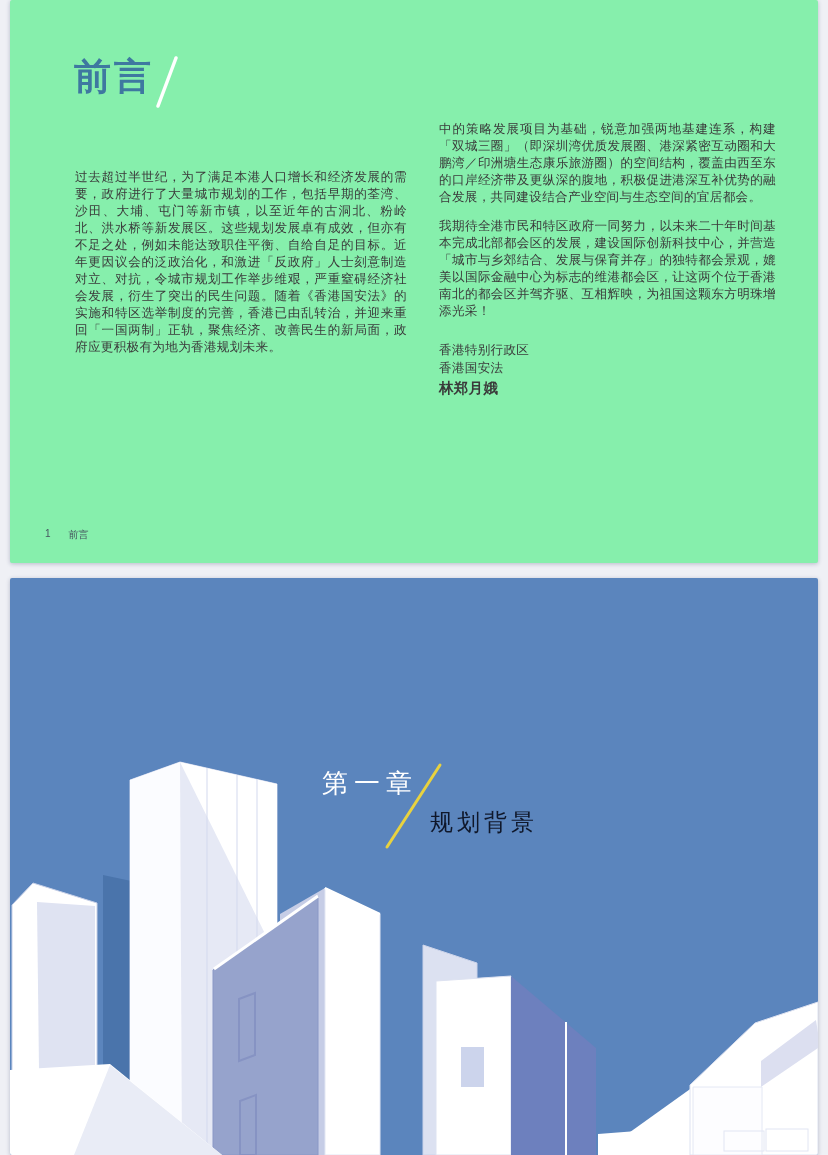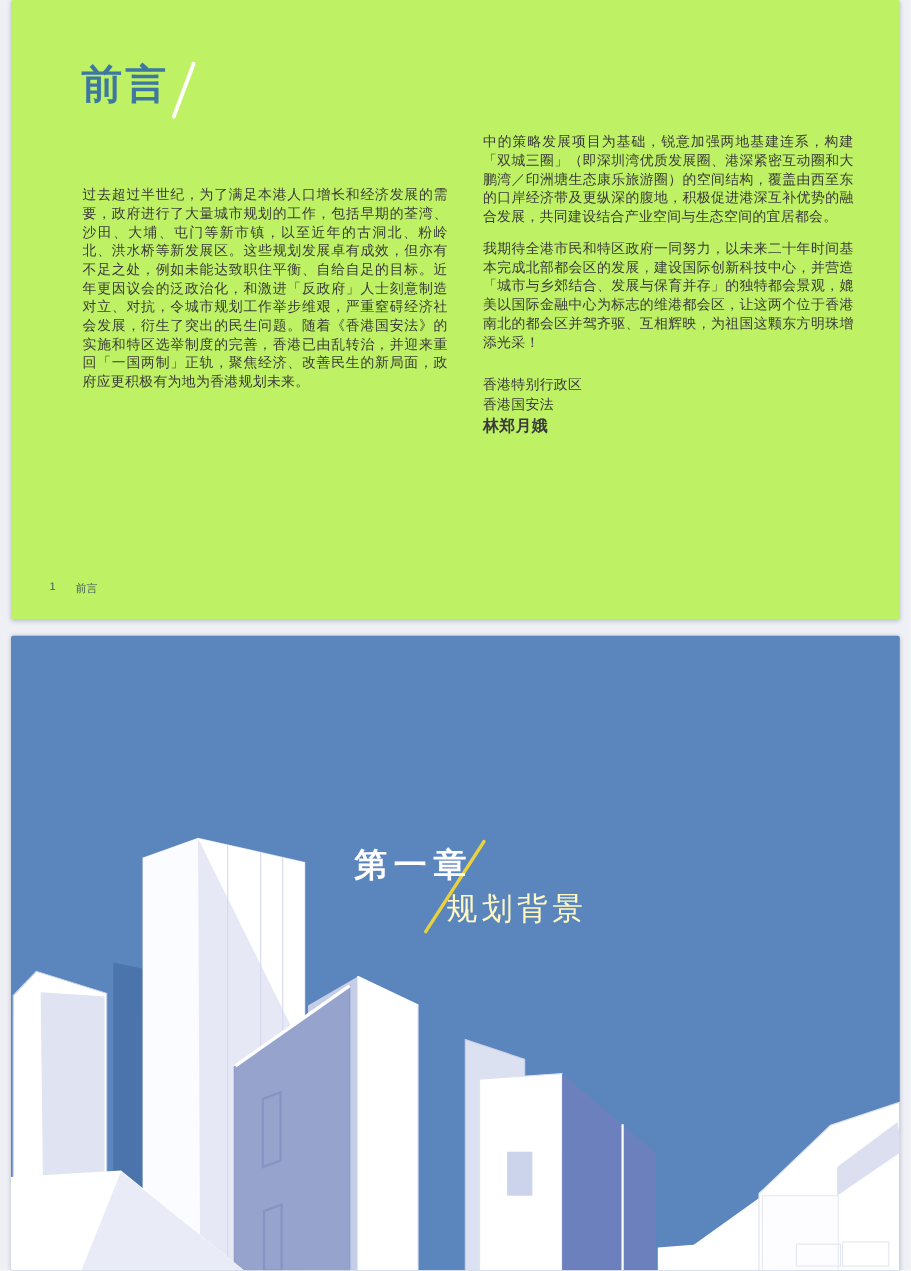--- a/index.html
+++ b/index.html
@@ -6,21 +6,21 @@
   #viewport {
     position:relative; width:828px; height:1155px;
     background:#eff0f5; overflow:hidden;
     font-family:"Liberation Sans", sans-serif;
   }
   .page {
     position:absolute; left:10px; width:808px;
     border-radius:2px;
     box-shadow:0 1px 4px rgba(40,50,90,0.28);
   }
-  #page1 { top:0; height:563px; background:#bef264; }
+  #page1 { top:0; height:563px; background:#86efac; }
   #page2 { top:578px; height:577px; background:#5b85bd; overflow:hidden; }
 
   
   .p1-title {
     position:absolute; left:64px; top:52px;
     font-size:37px; font-weight:bold; letter-spacing:3px;
     color:#3e78a0;
   }
   .p1-slash { position:absolute; left:144px; top:55px; }
   .col {
@@ -36,25 +36,25 @@
   .signature .sig-name { font-size:14.5px; font-weight:bold; margin-top:3px; }
   .p1-footer {
     position:absolute; left:35px; top:528px;
     font-size:10px; color:#45555f; display:flex; gap:18px;
   }
 
   
   .skyline { position:absolute; left:0; bottom:0; }
   .ch-label {
     position:absolute; left:312px; top:188px;
-    font-size:30px; color:#ffffff; letter-spacing:6px;font-weight:bold;
+    font-size:26px; color:#ffffff; letter-spacing:6px;
   }
   .ch-title {
-    position:absolute; left:396px; top:229px;
-    font-size:28px; color:#fef9c3; letter-spacing:4px;
+    position:absolute; left:420px; top:229px;
+    font-size:23px; color:#0f172a; letter-spacing:4px;
   }
 </style>
 </head>
 <body>
 
 <div id="viewport">
 
   <div class="page" id="page1">
 
     <div class="p1-title">前言</div>

